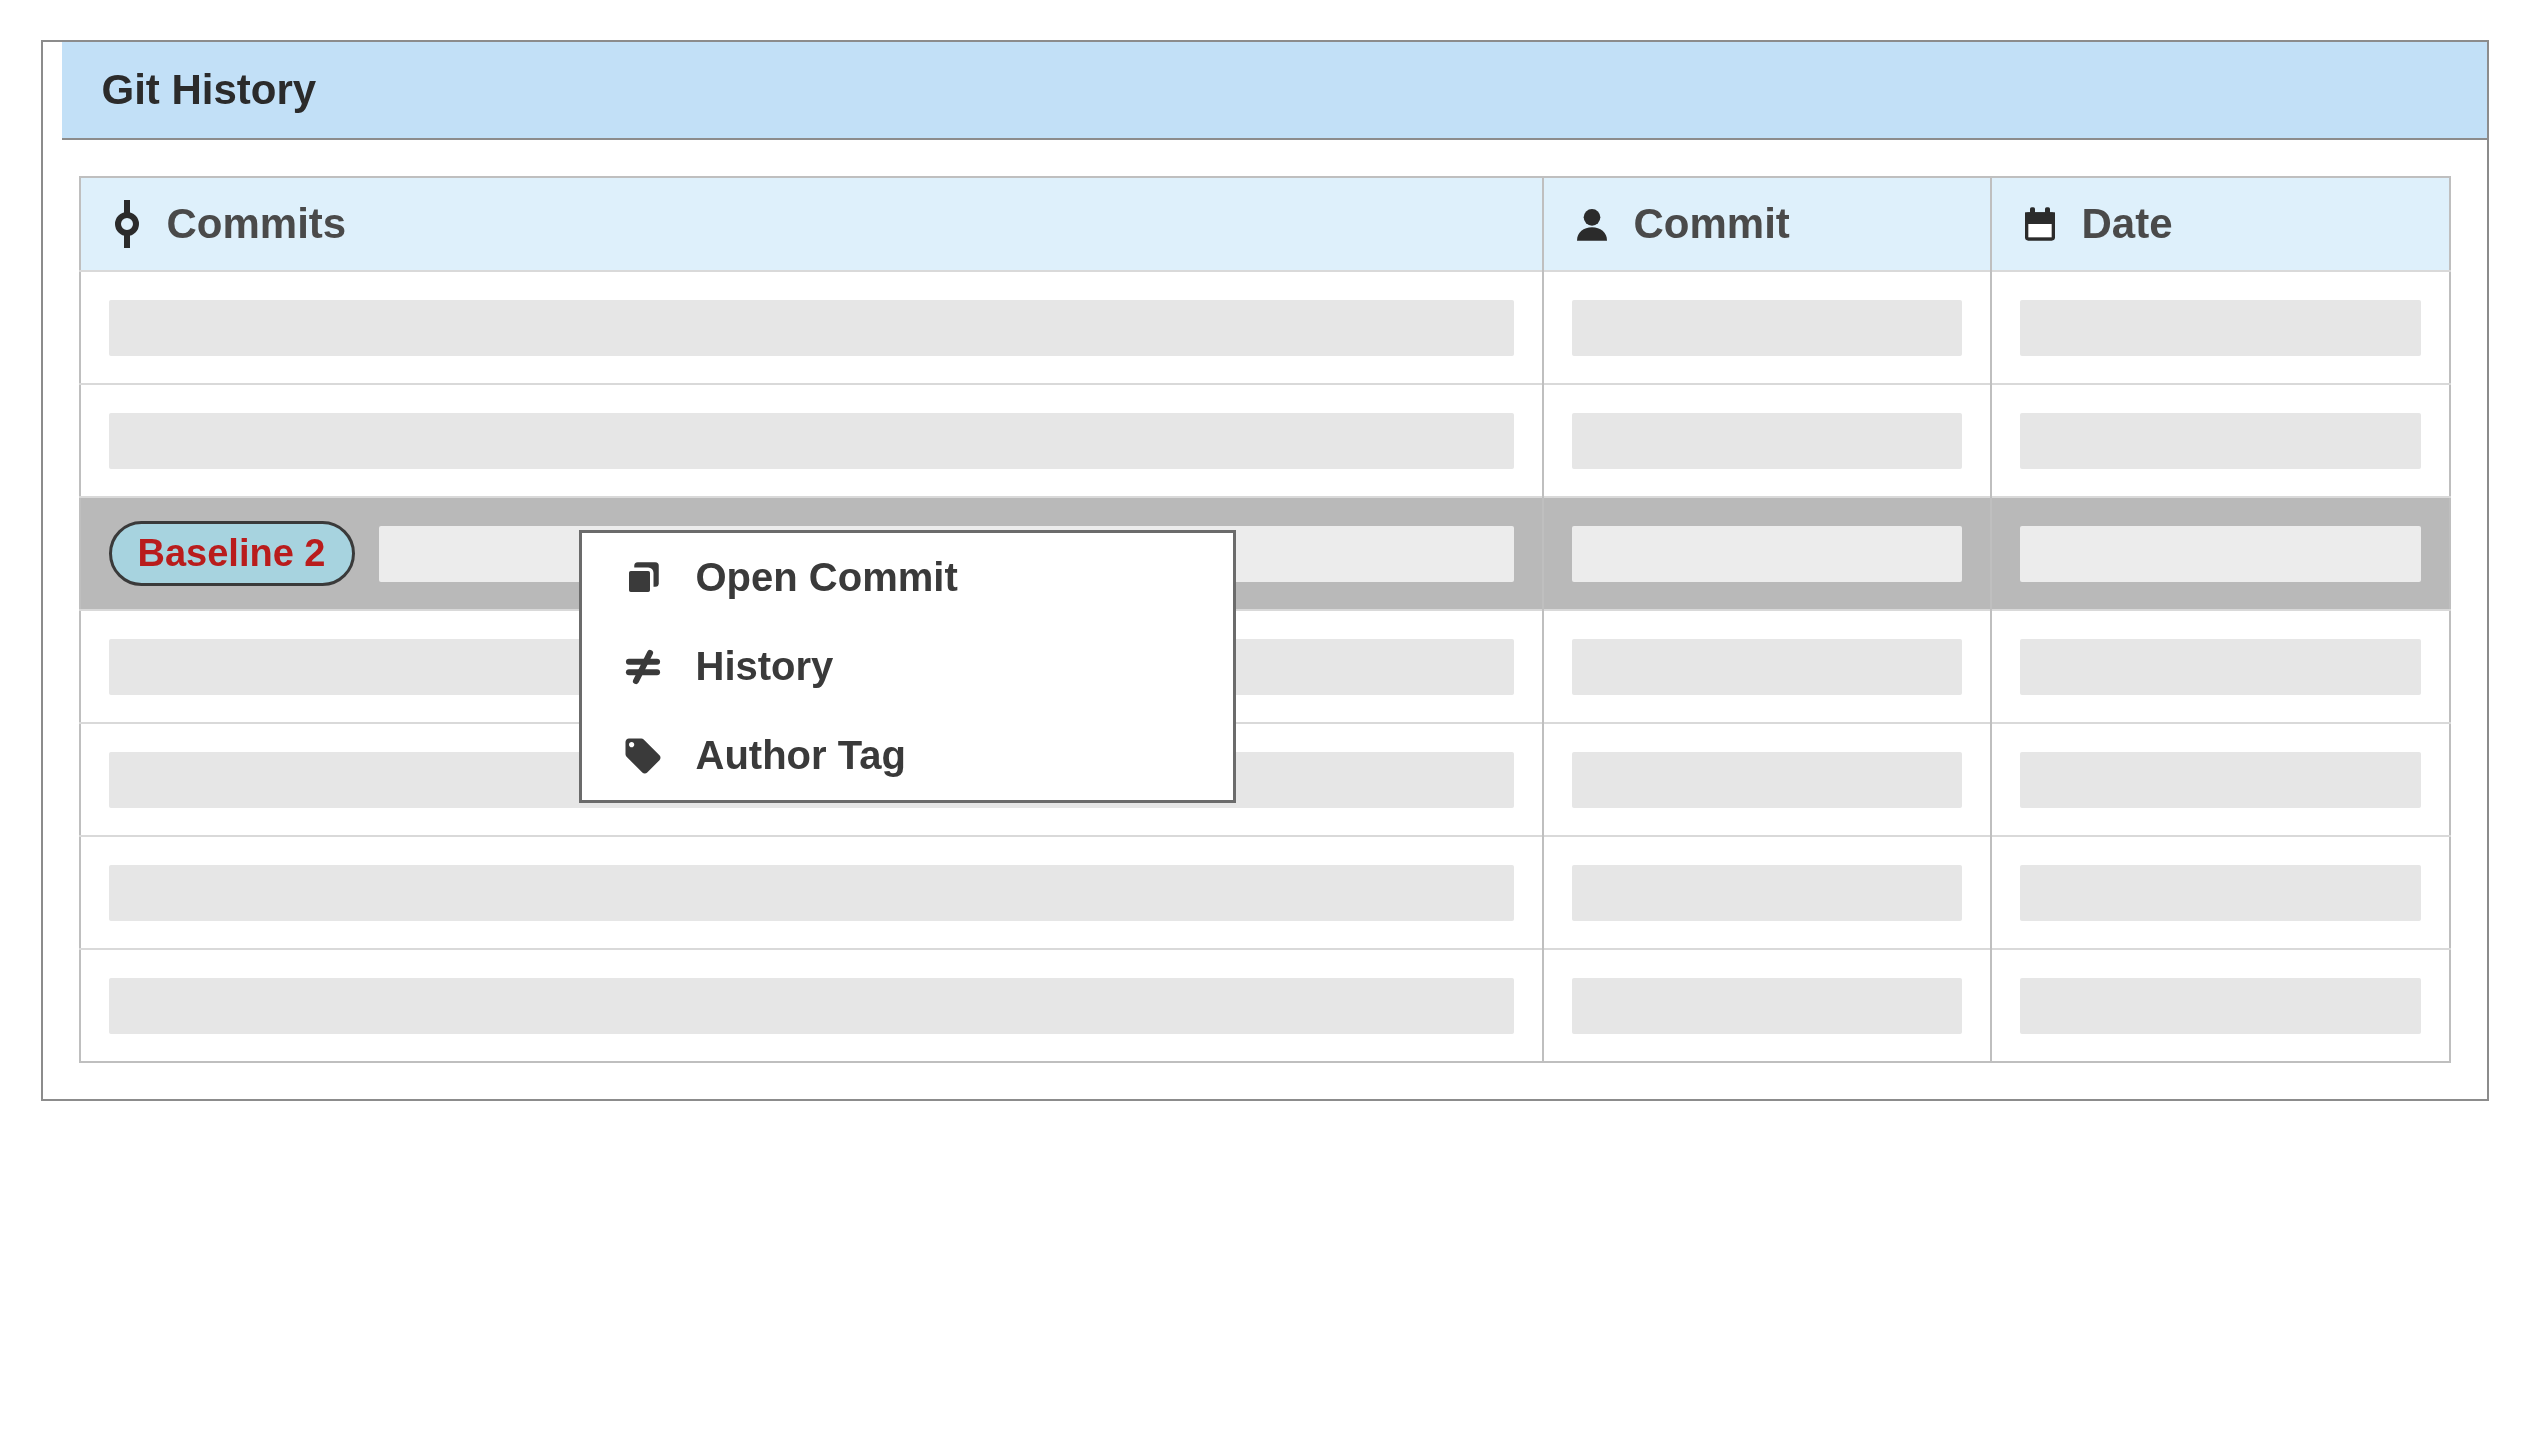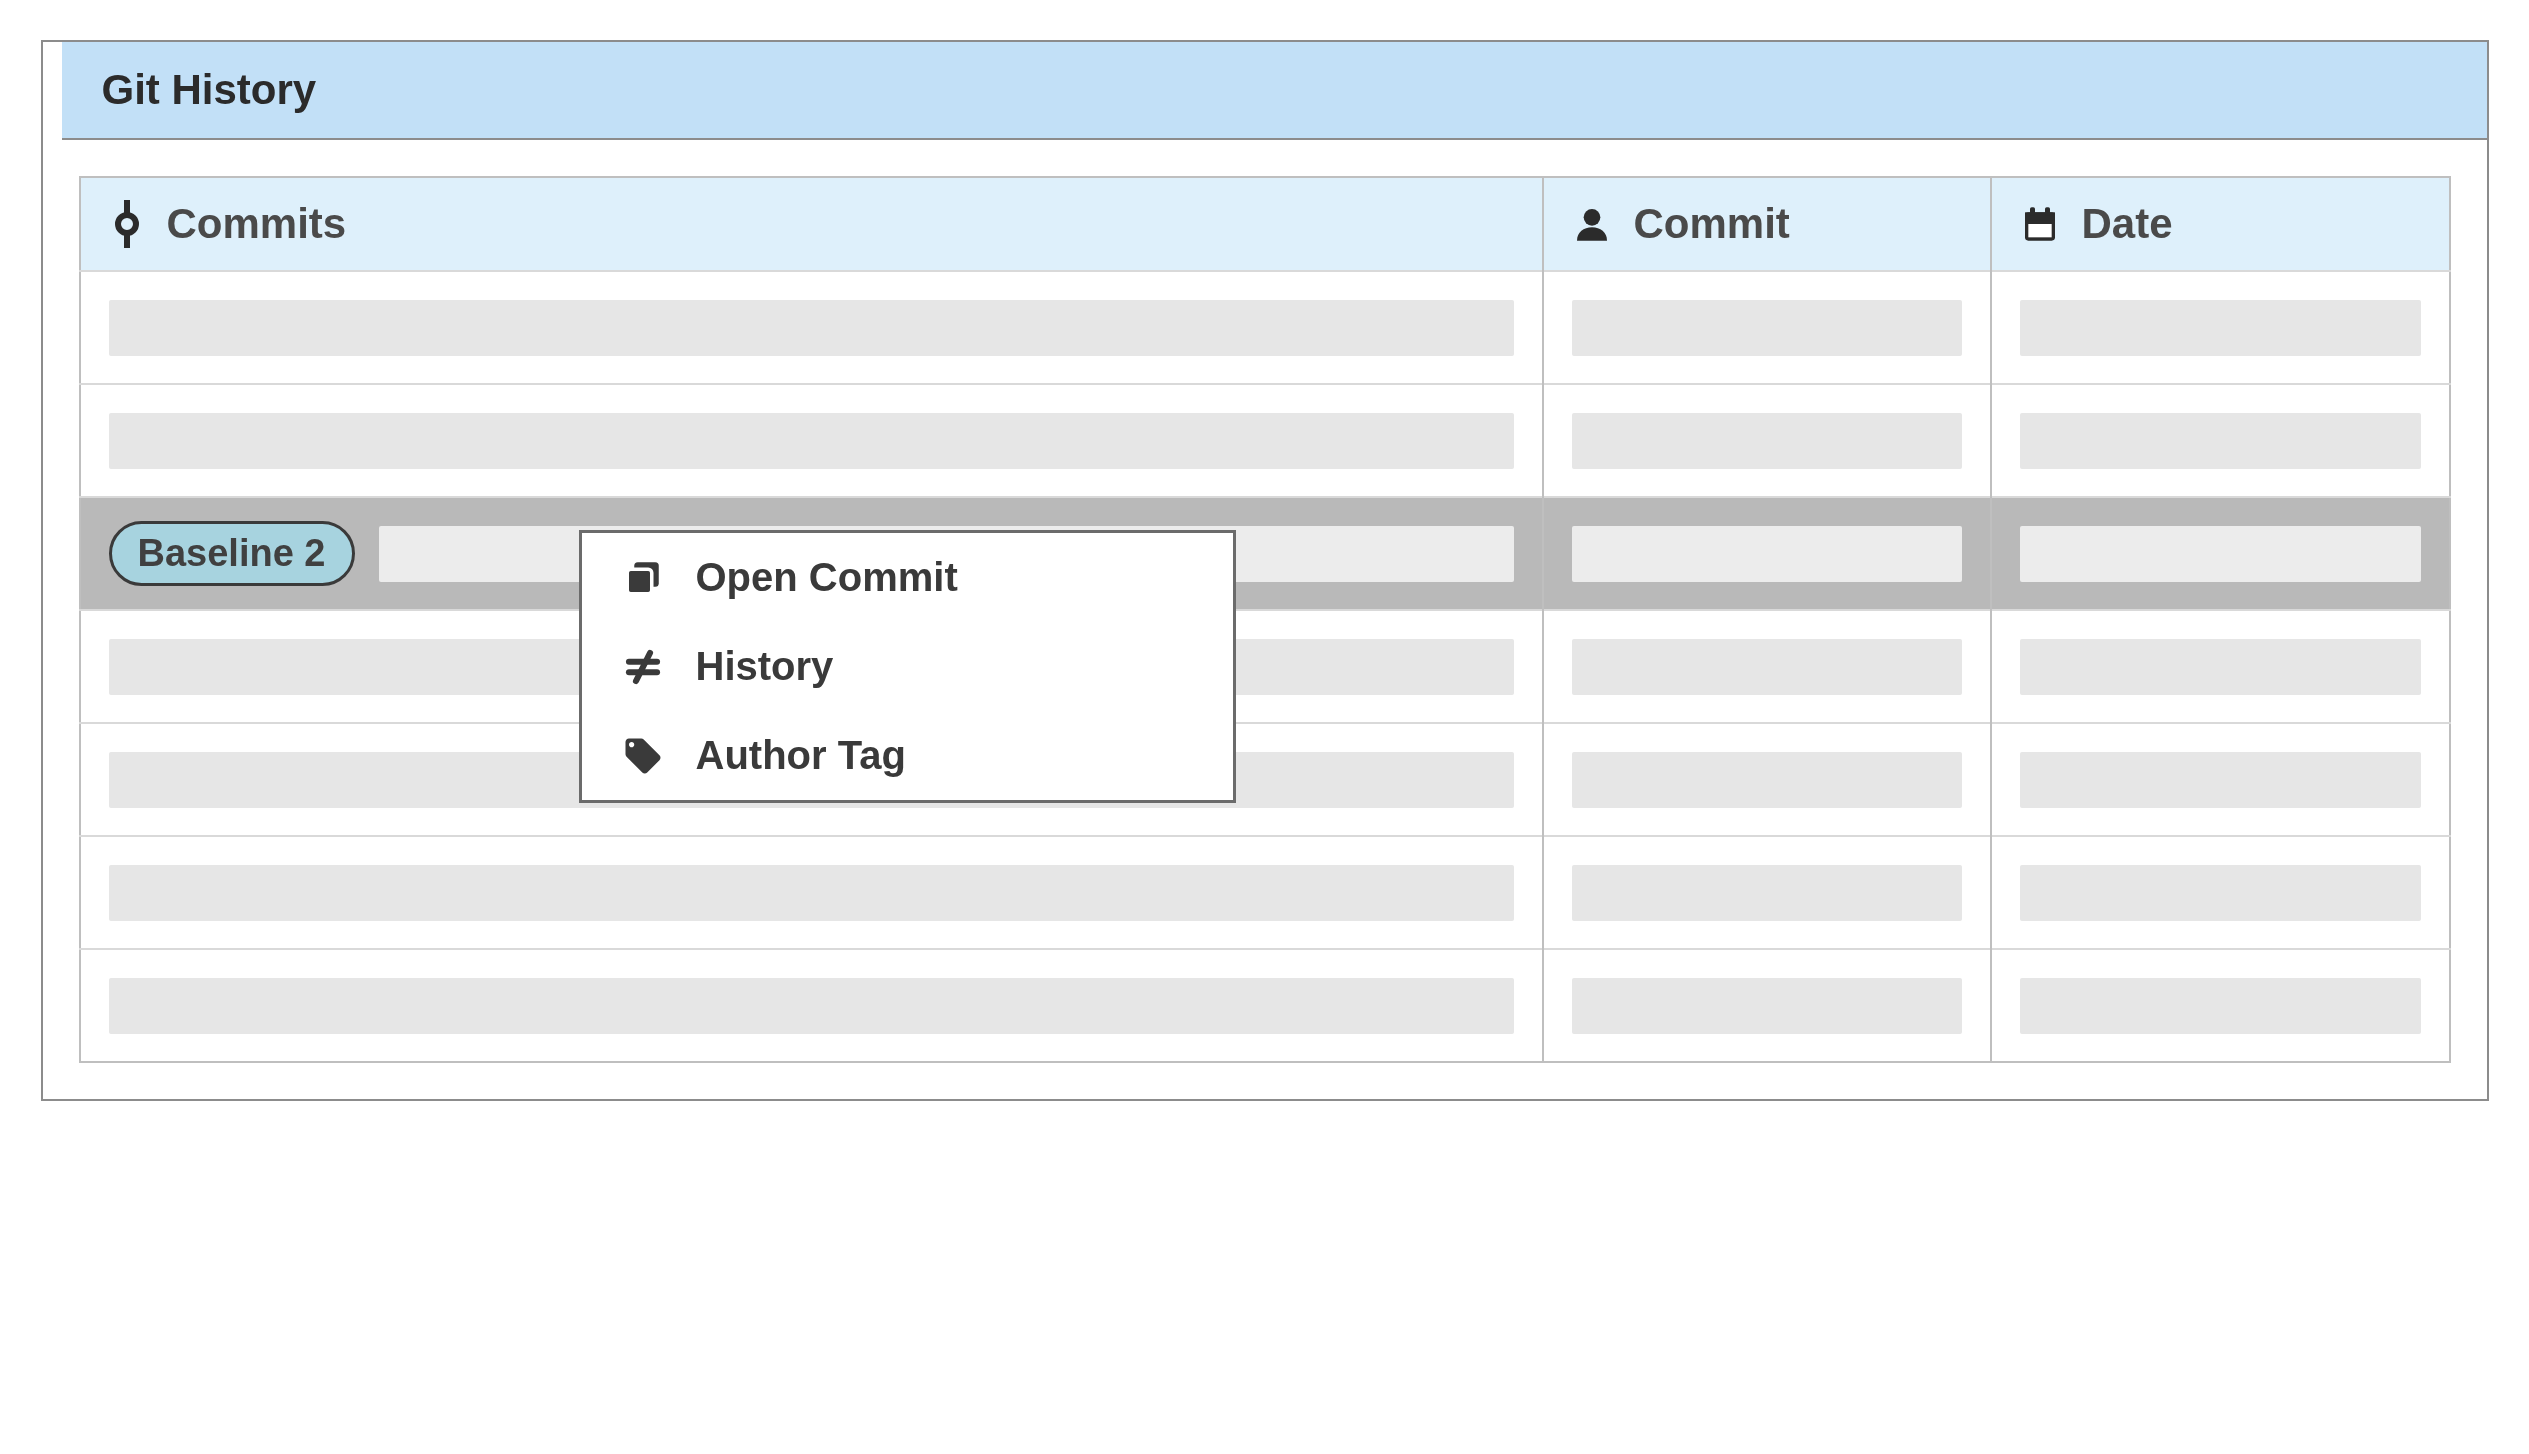--- a/index.html
+++ b/index.html
@@ -116,21 +116,21 @@
 .ph-commit { flex: 1; }
 .ph-author { width: 100%; }
 .ph-date { width: 100%; }
 .tag-pill {
   background: #a7d3df;
   border: 3px solid #3a3a3a;
   border-radius: 994px;
   padding: 8px 26px;
   font-size: 38px;
   font-weight: bold;
-  color: #404040;
+  color: #b91c1c;
   white-space: nowrap;
 }
 .context-menu {
   position: absolute;
   background: #ffffff;
   border: 3px solid #6b6b6b;
   min-width: 657px;
   z-index: 50;
 }
 .context-item {

